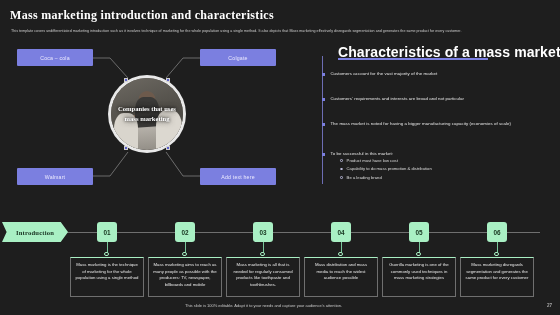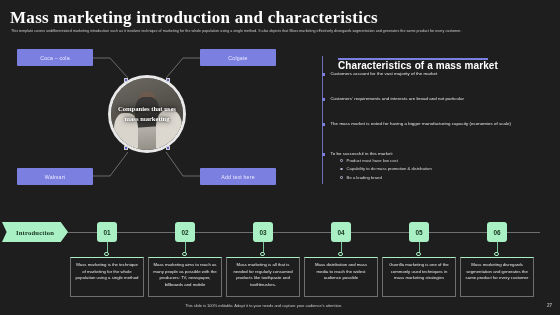--- a/index.html
+++ b/index.html
@@ -14,21 +14,21 @@
     width: 560px; height: 315px;
     background: #1e1e1e;
     color: #ffffff;
   }
 
   
   .title {
     position: absolute;
     left: 10px; top: 8px;
     font-family: "Liberation Serif", serif;
-    font-size: 17px;
+    font-size: 12px;
     font-weight: 700;
     letter-spacing: .3px;
     color: #ffffff;
     white-space: nowrap;
   }
   .subtitle {
     position: absolute;
     left: 11px; top: 29px;
     width: 520px;
     font-size: 3.6px;
@@ -117,22 +117,22 @@
   .knob {
     position: absolute;
     width: 3.6px; height: 3.6px;
     background: #5b5fc7;
     border: .5px solid #cfcfcf;
   }
 
   
   .panel { position: absolute; left: 312px; top: 44px; width: 244px; height: 152px; }
   .panel-title {
-    position: absolute; left: 26px; top: 16px;
-    font-size: 10px; font-weight: 700;
+    position: absolute; left: 26px; top: 0;
+    font-size: 14px; font-weight: 700;
     color: #ffffff; letter-spacing: .1px;
     white-space: nowrap;
   }
   .panel-underline {
     position: absolute; left: 26px; top: 14px;
     width: 150px; height: 1.6px;
     background: #7b7fe0;
   }
   .panel-axis {
     position: absolute; left: 10px; top: 12px;

